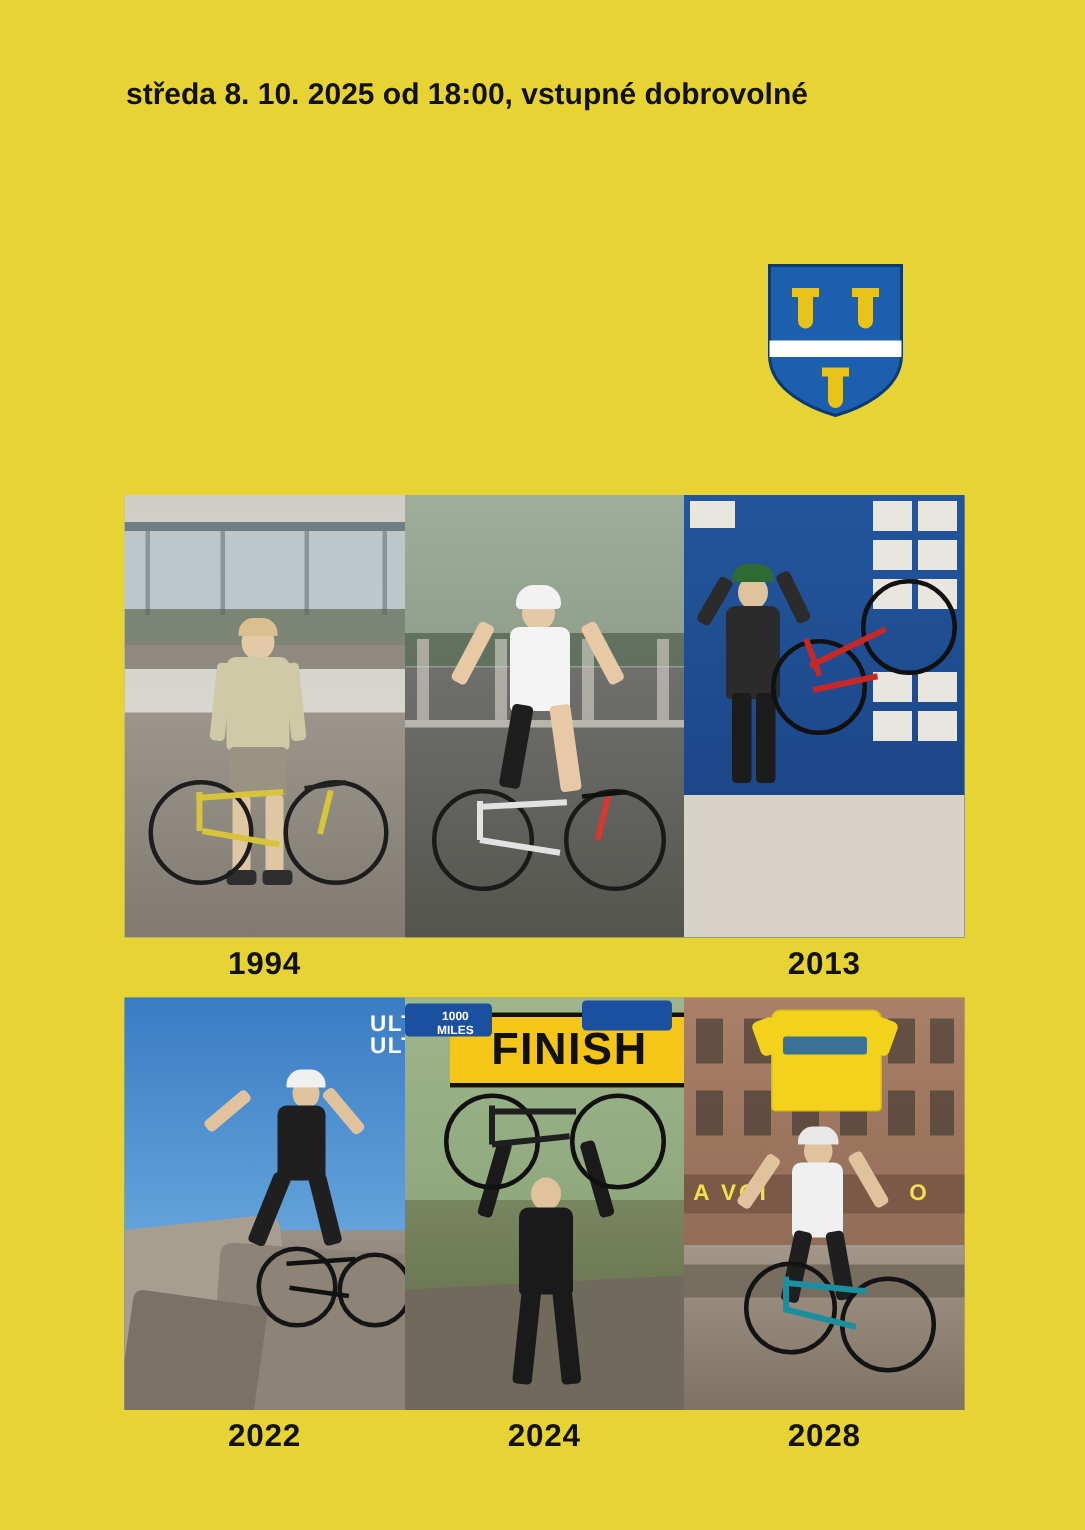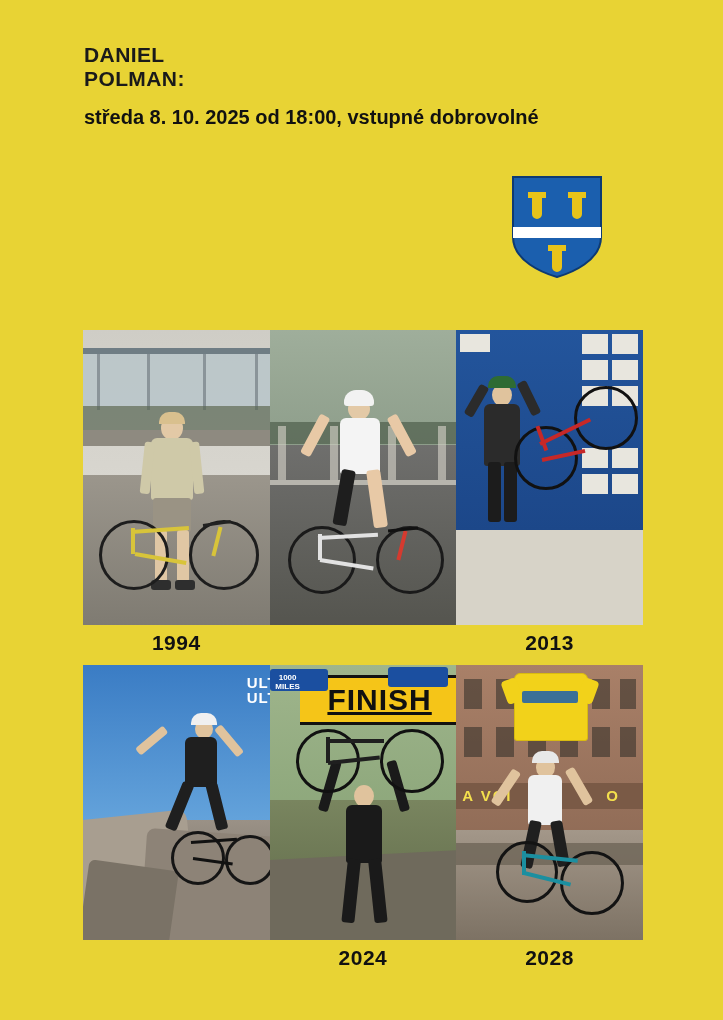--- a/index.html
+++ b/index.html
@@ -144,21 +144,20 @@
     border-top:3px solid #111;
     border-bottom:3px solid #111;
     color:#111;
     font-weight:bold;
     display:flex;
     align-items:center;
     justify-content:center;
     font-size:30px;
     letter-spacing:1px;
     overflow:hidden;
-    text-decoration:underline;
   }
   .ultra-logo {
     position:absolute;
     color:#fff;
     font-weight:bold;
     font-size:15px;
     text-align:center;
     line-height:1.0;
     letter-spacing:1px;
   }
@@ -178,21 +177,20 @@
     letter-spacing:2px;
     white-space:nowrap;
   }
 </style>
 </head>
 <body>
 
 <div class="poster">
 
   <div class="title-row">
-    <div class="speaker">DANIEL POLMAN:</div>
   </div>
 
 
   <div class="datetime">středa 8. 10. 2025 od 18:00, vstupné dobrovolné</div>
 
   <svg class="crest" viewBox="0 0 92 104">
     <path d="M2,2 H90 V62 C90,86 60,98 46,102 C32,98 2,86 2,62 Z" fill="#1b5fae" stroke="#0d3a73" stroke-width="2"></path>
     <rect x="2" y="52" width="88" height="11" fill="#ffffff"></rect>
 
     <g fill="#e8c31a">
@@ -329,33 +327,34 @@
           <div class="bike-wheel" style="left:88px;top:166px;width:48px;height:48px;border-color:#151515;"></div>
           <div class="bike-wheel" style="left:142px;top:170px;width:44px;height:44px;border-color:#151515;"></div>
           <div class="bike-frame" style="left:108px;top:176px;width:46px;height:3px;background:#111;transform:rotate(-4deg);"></div>
           <div class="bike-frame" style="left:110px;top:192px;width:40px;height:3px;background:#111;transform:rotate(8deg);"></div>
 
           <div class="ultra-logo" style="left:118px;top:10px;width:62px;margin-left:42px;">
             <div>ULTRA</div>
             <div>ULTRA</div>
           </div>
         </div>
+        <div class="caption">2022</div>
       </div>
 
       <div class="cell">
         <div class="photo" style="background:#7d8f6a;">
           <div class="sky" style="height:150px;background:linear-gradient(#9fb58c,#8da77b);"></div>
           <div class="ground" style="height:140px;background:linear-gradient(#79855f,#5e6848);"></div>
           <div class="blurline" style="left:0;top:190px;width:186.6px;height:90px;background:#6f6a5c;transform:skewY(-3deg);"></div>
 
           <div class="banner-finish" style="left:30px;top:10px;width:160px;height:44px;">
             <span>FINISH</span>
           </div>
           <div class="blurline" style="left:0px;top:4px;width:58px;height:22px;background:#1b4fa0;border-radius:3px;"></div>
-          <div class="blurline" style="left:0px;top:8px;width:36px;text-align:center;color:#fff;font-size:8px;font-weight:bold;">1000 MILES</div>
+          <div class="blurline" style="left:0px;top:8px;width:36px;text-align:center;color:#fff;font-size:8px;font-weight:bold;padding-left:16px;">1000 MILES</div>
           <div class="blurline" style="left:118px;top:2px;width:60px;height:20px;background:#1b4fa0;border-radius:3px;"></div>
 
           <div class="head" style="left:84px;top:120px;width:20px;height:22px;background:#e0c39d;"></div>
           <div class="torso" style="left:76px;top:140px;width:36px;height:58px;background:#1a1a1a;"></div>
           <div class="limb" style="left:62px;top:96px;width:10px;height:52px;background:#1a1a1a;transform:rotate(16deg);"></div>
           <div class="limb" style="left:116px;top:96px;width:10px;height:52px;background:#1a1a1a;transform:rotate(-16deg);"></div>
           <div class="limb" style="left:78px;top:194px;width:13px;height:64px;background:#1a1a1a;transform:rotate(6deg);"></div>
           <div class="limb" style="left:98px;top:194px;width:13px;height:64px;background:#1a1a1a;transform:rotate(-6deg);"></div>
 
           <div class="bike-wheel" style="left:26px;top:64px;width:58px;height:58px;border-color:#111;"></div>

